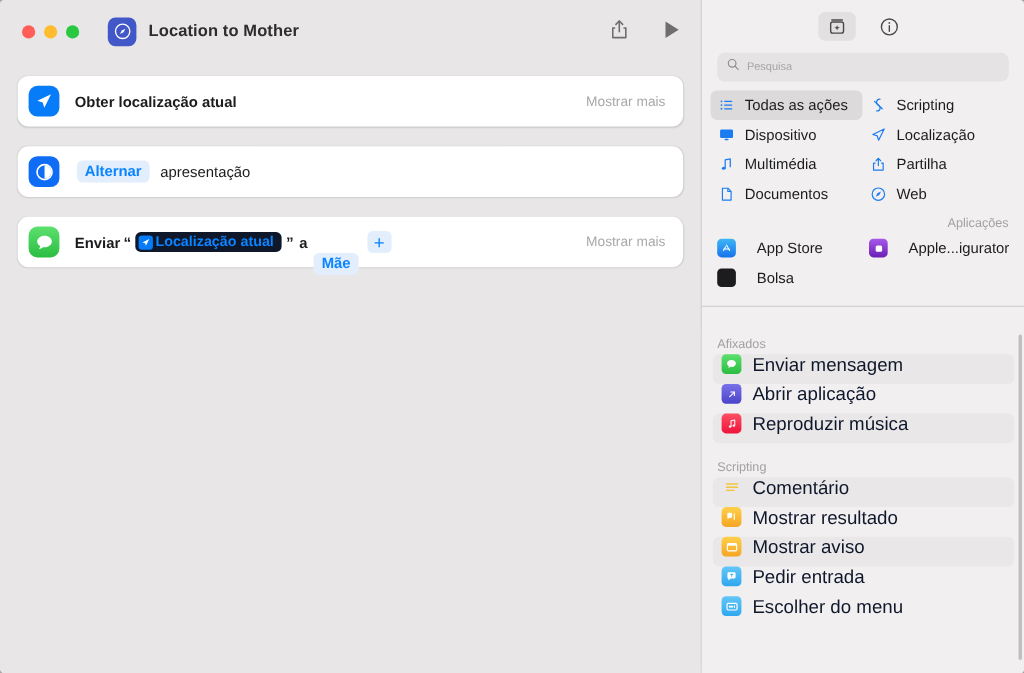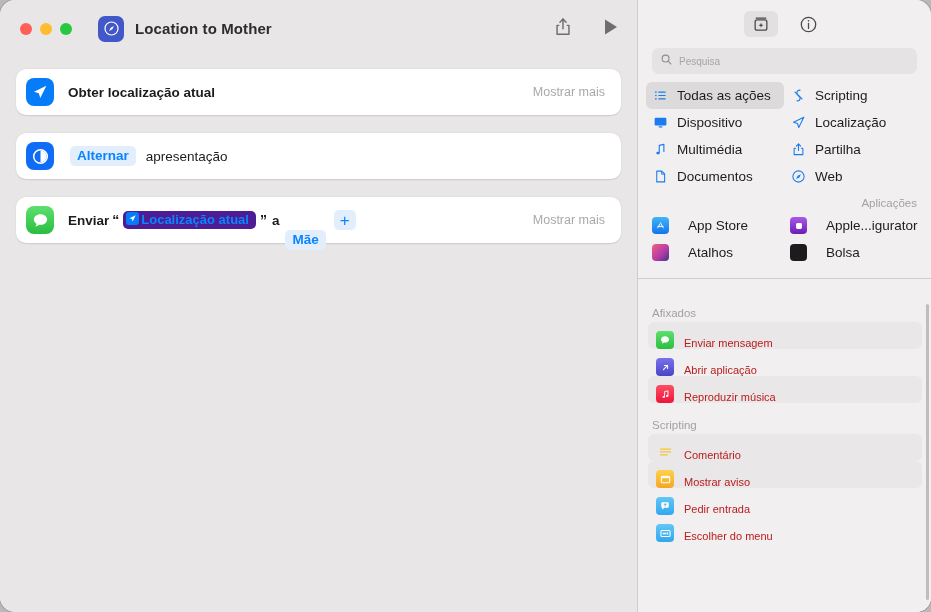--- a/index.html
+++ b/index.html
@@ -9,21 +9,21 @@
     font-family: "Liberation Sans", sans-serif;
     overflow: hidden;
   }
 
   
   #window {
     position: absolute;
     left: 0; top: 0;
     width: 931px; height: 612px;
     background: #e8e6e6;
-    border-radius: 15px;
+    border-radius: 4px;
     overflow: hidden;
     box-shadow: 0 0 0 1px rgba(0,0,0,.16);
   }
 
   
   #titlebar {
     position: absolute; left: 0; top: 0;
     width: 637px; height: 57px;
     background: #e8e6e6;
     display: flex; align-items: center;
@@ -93,24 +93,24 @@
     color: #0a84ff;
     border-radius: 5px;
     padding: 2px 7px 3px 7px;
     font-size: 13.5px;
     font-weight: bold;
     margin: 0 2px;
     display: inline-flex; align-items: center;
   }
   .token.plain { font-weight: bold; margin-top: 40px; }
   .var-token {
-    background: #4c1d95;
+    background: #0f172a;
     border-radius: 5px;
     padding: 1px 7px 2px 3px;
-    display: inline-flex; align-items: flex-start; gap: 2px;
+    display: inline-flex; align-items: flex-end; gap: 2px;
     margin: 0 1px;
   }
   .var-token .vt-ico {
     width: 13px; height: 13px; border-radius: 3px; background: #067cf8;
     display: inline-flex; align-items: center; justify-content: center;
     flex: 0 0 13px;
   }
   .var-token .vt-label { color: #0a84ff; font-size: 13px; font-weight: bold; }
   .plus-token {
     background: #e3eefd; color: #0a84ff;
@@ -209,24 +209,24 @@
   #lists {
     position: absolute;
     top: 300px; left: 0;
     width: 294px; height: 312px;
     overflow: hidden;
     background: #f1eff0;
   }
   .list-item {
     height: 27px;
     margin: 0 10px;
-    display: flex; align-items: flex-end; gap: 10px;
+    display: flex; align-items: flex-start; gap: 10px;
     padding: 0 8px;
     border-radius: 6px;
-    font-size: 11px; color: #b91c1c;
+    font-size: 17px; color: #0f172a;
   }
   .list-item.alt { background: #e9e7e8; }
   .li-ico {
     width: 18px; height: 18px; border-radius: 4px; flex: 0 0 18px;
     display: flex; align-items: center; justify-content: center;
   }
 
   
   #sb-scroll {
     position: absolute; right: 2px; top: 304px;
@@ -459,24 +459,20 @@
 
         <div class="app-item">
           <span class="app-ico" style="background:linear-gradient(180deg,#a859e8 0%,#6a1fb5 100%);display:flex;align-items:center;justify-content:center;">
             <svg width="10" height="10" viewBox="0 0 24 24">
               <rect x="5" y="5" width="14" height="14" rx="3.4" fill="#ffffff"></rect>
             </svg>
           </span>
           <span>Apple...igurator</span>
         </div>
 
-        <div class="app-item">
-          <span class="app-ico" style="background:linear-gradient(135deg,#f0627e 0%,#b13aa8 60%,#3d3680 100%);"></span>
-          <span>Atalhos</span>
-        </div>
 
         <div class="app-item">
           <span class="app-ico" style="background:#1c1c1e;"></span>
           <span>Bolsa</span>
         </div>
       </div>
 
       <div id="cat-divider"></div>
     </div>
 
@@ -520,20 +516,29 @@
         <span class="li-ico" style="background:transparent;">
           <svg width="15" height="13" viewBox="0 0 24 20">
             <rect x="3" y="3.4" width="18" height="2.1" rx="1" fill="#f5c43c"></rect>
             <rect x="3" y="8" width="18" height="2.1" rx="1" fill="#f5c43c"></rect>
             <rect x="3" y="12.6" width="13" height="2.1" rx="1" fill="#f5c43c"></rect>
           </svg>
         </span>
         <span>Comentário</span>
       </div>
 
+      <div class="list-item">
+        <span class="li-ico" style="background:linear-gradient(180deg,#ffd04a 0%,#f5a623 100%);">
+          <svg width="12" height="12" viewBox="0 0 24 24">
+            <path d="M4.4 6.4 C4.4 5.3 5.3 4.4 6.4 4.4 L11 4.4 C12.1 4.4 13 5.3 13 6.4 L13 11.4 C13 12.5 12.1 13.4 11 13.4 L8 13.4 L5 16.4 L5 13.4 C4.7 13.4 4.4 13 4.4 12.6 Z" fill="#ffffff"></path>
+            <rect x="16" y="5" width="2.2" height="12" rx="1.1" fill="#ffffff"></rect>
+          </svg>
+        </span>
+        <span>Mostrar resultado</span>
+      </div>
 
       <div class="list-item alt">
         <span class="li-ico" style="background:linear-gradient(180deg,#ffd04a 0%,#f5a623 100%);">
           <svg width="13" height="13" viewBox="0 0 24 24">
             <rect x="4.2" y="6" width="15.6" height="12" rx="2.2" fill="none" stroke="#ffffff" stroke-width="2"></rect>
             <rect x="4.2" y="6" width="15.6" height="3.4" fill="#ffffff"></rect>
           </svg>
         </span>
         <span>Mostrar aviso</span>
       </div>

